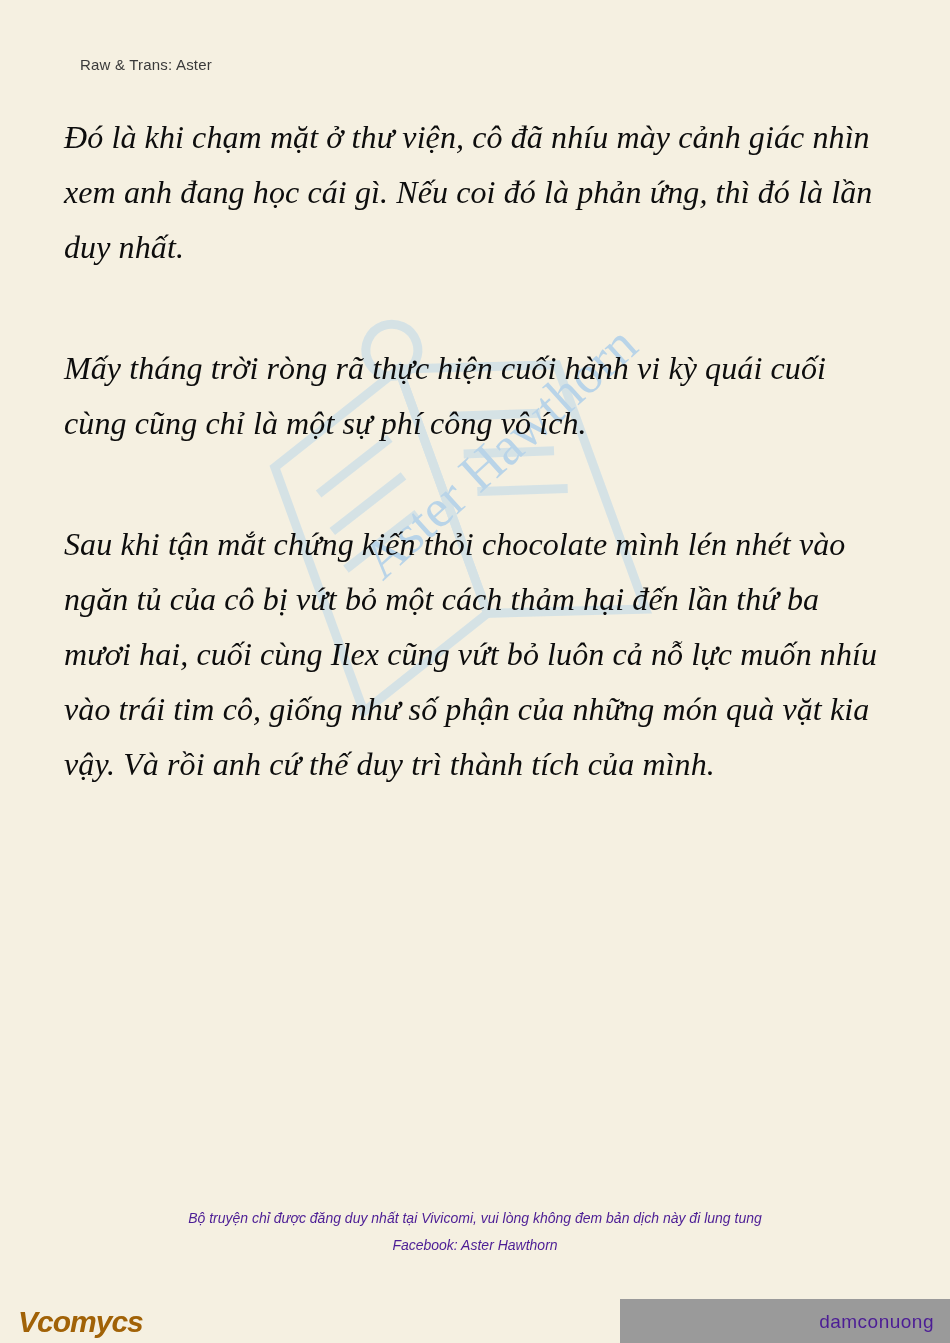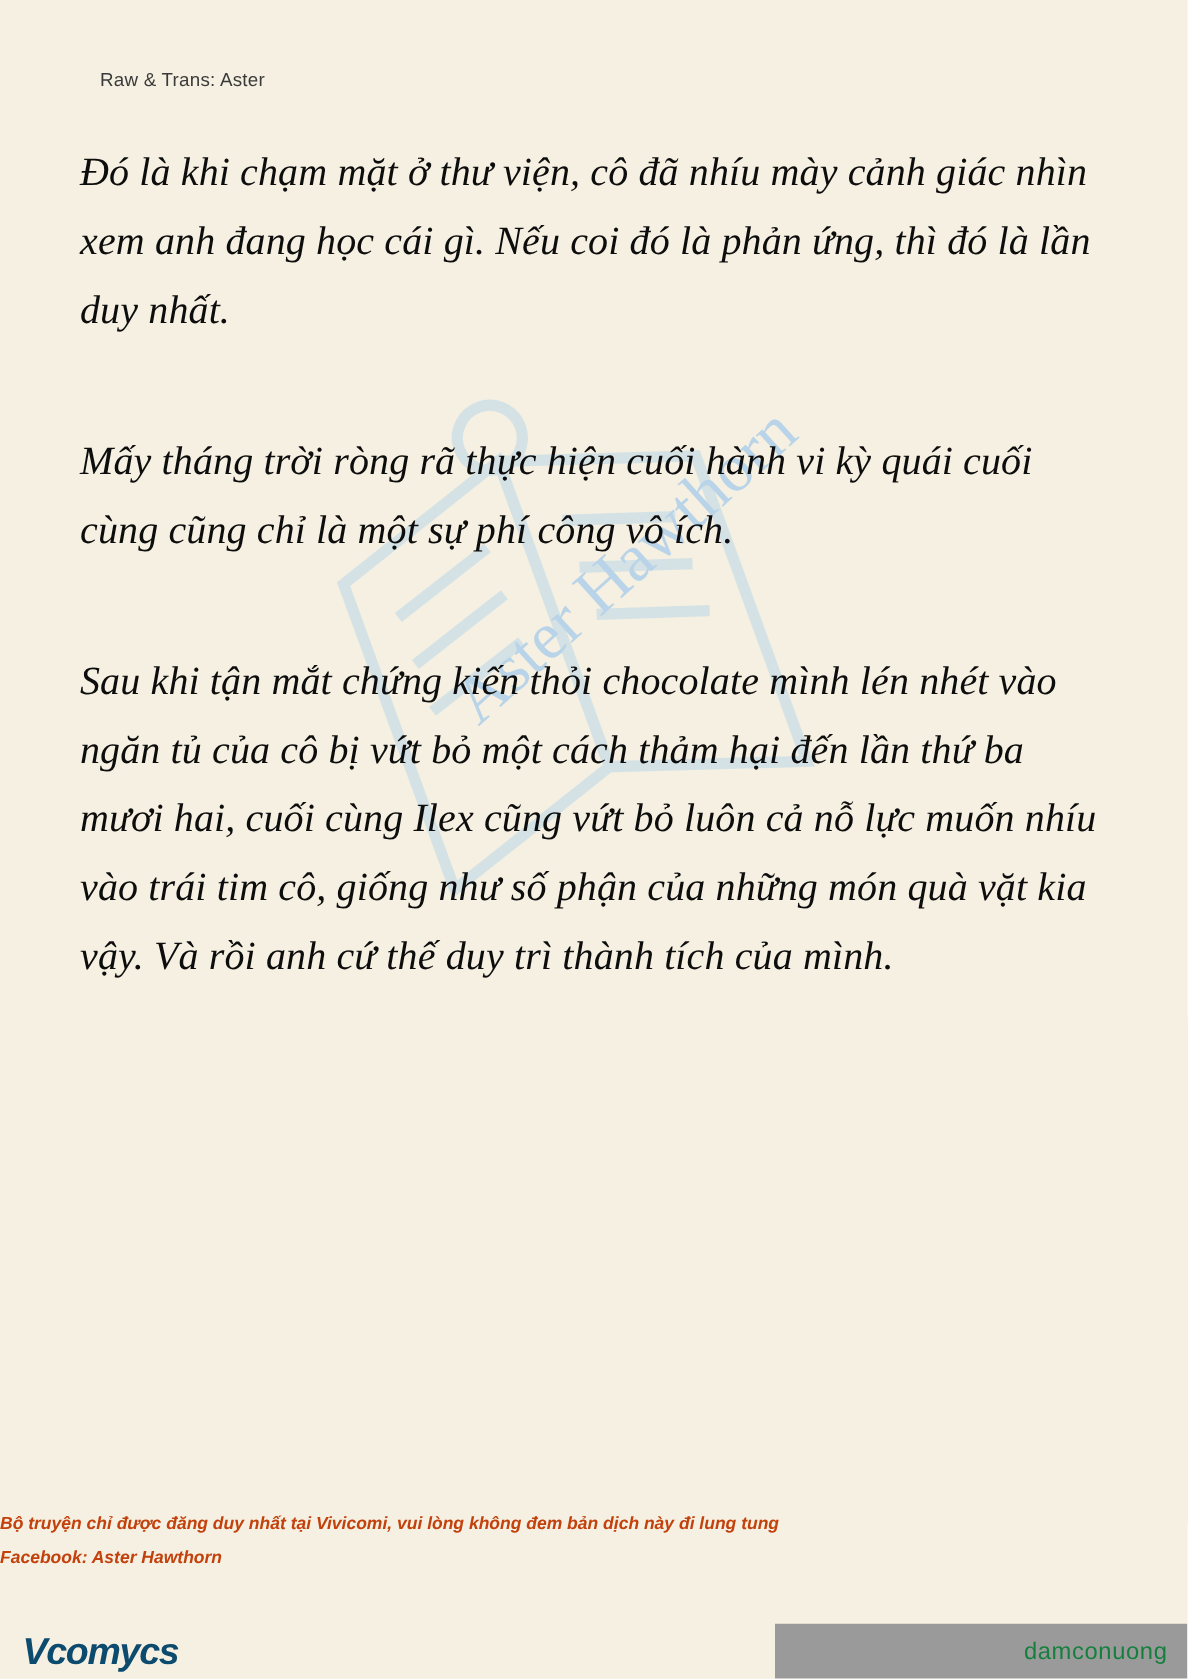--- a/index.html
+++ b/index.html
@@ -74,26 +74,26 @@
   .para.p3 {
     margin-bottom: 0;
   }
 
   
   .footer-notice {
     position: absolute;
     left: 0;
     right: 0;
     top: 1205px;
-    text-align: left;
+    text-align: center;
     font-family: "Liberation Sans", sans-serif;
     font-size: 14px;
-    font-weight: bold;
+    font-weight: normal;
     font-style: italic;
-    color: #c2410c;
+    color: #4c1d95;
     line-height: 1.95;
   }
   .footer-notice div {
     white-space: nowrap;
   }
 
   
   .bottom-bar {
     position: absolute;
     left: 0;
@@ -102,31 +102,31 @@
     height: 44px;
   }
   .logo {
     position: absolute;
     left: 18px;
     bottom: 6px;
     font-family: "Liberation Sans", sans-serif;
     font-size: 30px;
     font-weight: bold;
     font-style: italic;
-    color: #0c4a6e;
+    color: #a16207;
     letter-spacing: -1px;
     line-height: 1;
   }
   .site-tag {
     position: absolute;
     right: 16px;
     bottom: 10px;
     font-family: "Liberation Sans", sans-serif;
     font-size: 19px;
-    color: #15803d;
+    color: #4c1d95;
     letter-spacing: 0.5px;
     margin-top: 48px;
   }
   .bar-right-bg {
     position: absolute;
     right: 0;
     bottom: 0;
     width: 330px;
     height: 44px;
     background: #9a9a9a;

